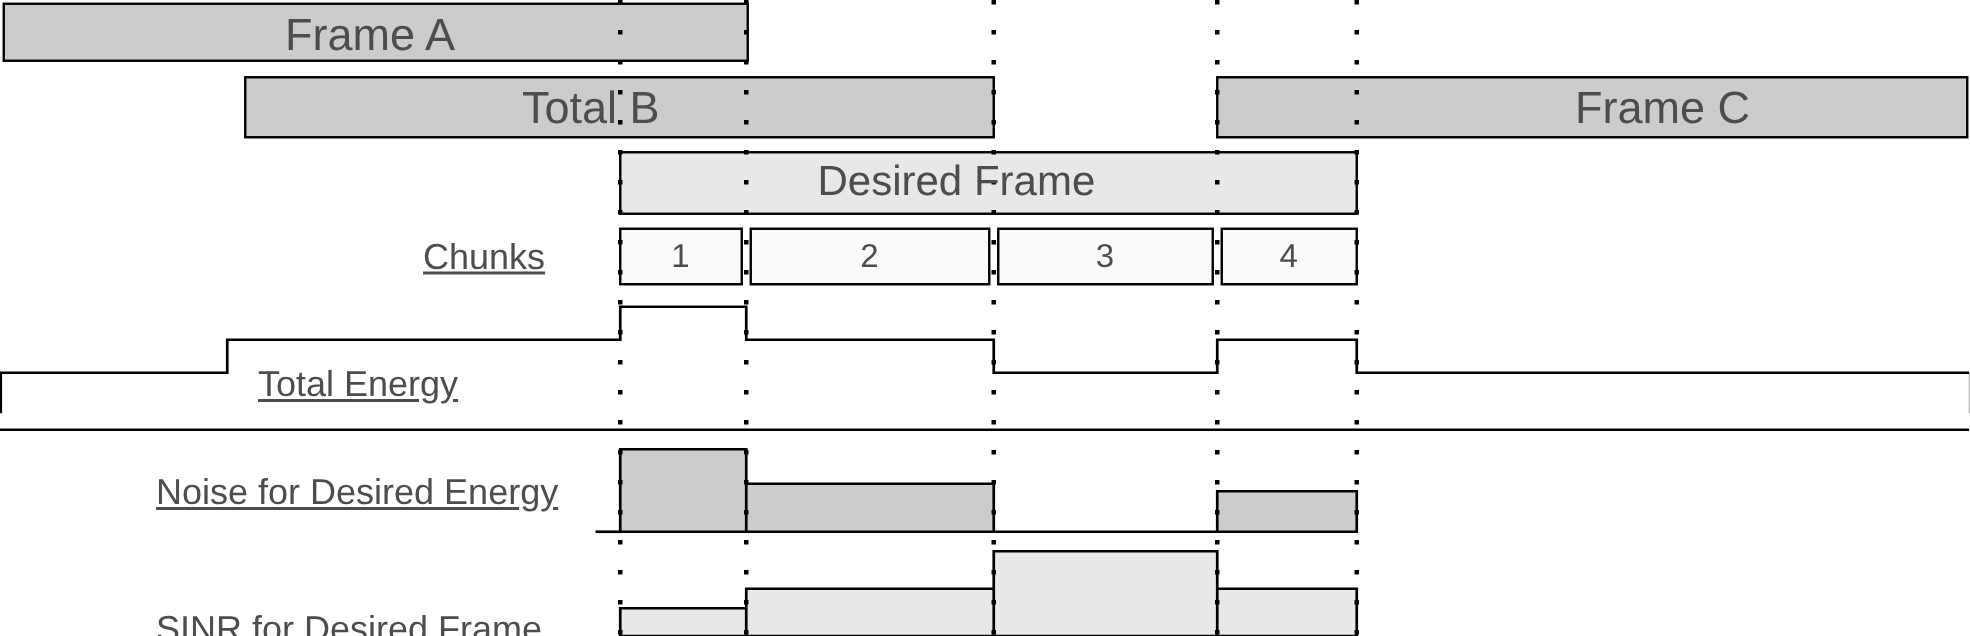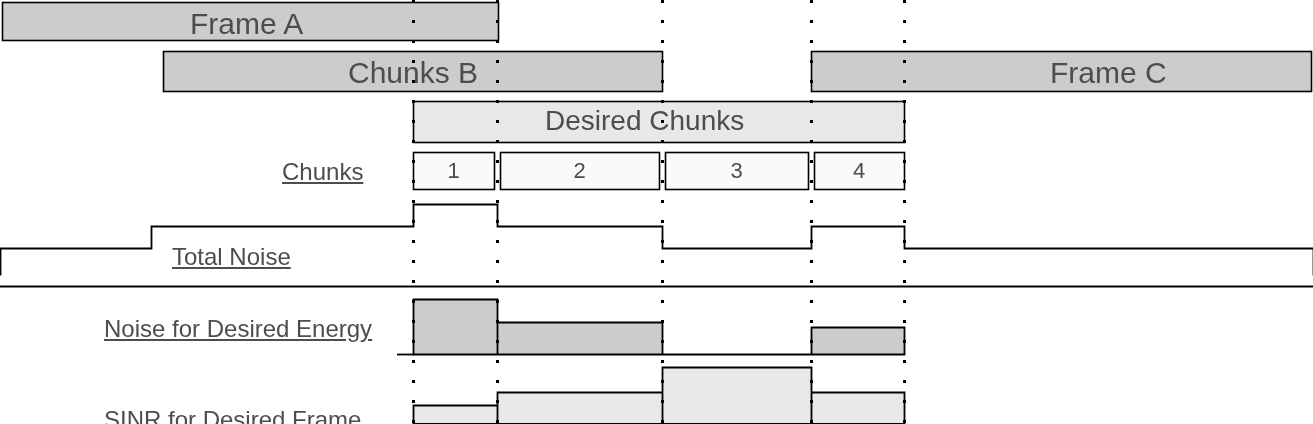--- a/index.html
+++ b/index.html
@@ -81,26 +81,26 @@
         <line x1="413.5" y1="0" x2="413.5" y2="424" stroke="#000000" stroke-width="3" stroke-dasharray="3 17" stroke-linecap="butt"></line>
         <line x1="497.5" y1="0" x2="497.5" y2="424" stroke="#000000" stroke-width="3" stroke-dasharray="3 17" stroke-linecap="butt"></line>
         <line x1="662.5" y1="0" x2="662.5" y2="424" stroke="#000000" stroke-width="3" stroke-dasharray="3 17" stroke-linecap="butt"></line>
         <line x1="811.5" y1="0" x2="811.5" y2="424" stroke="#000000" stroke-width="3" stroke-dasharray="3 17" stroke-linecap="butt"></line>
         <line x1="904.5" y1="0" x2="904.5" y2="424" stroke="#000000" stroke-width="3" stroke-dasharray="3 17" stroke-linecap="butt"></line>
       </g>
   </svg>
 
   <div id="labels">
       <div class="lbl lbl-frame" style="left: 190px; top: 9px;">Frame A</div>
-      <div class="lbl lbl-frame" style="left: 348px; top: 58px;">Chunks B</div>
+      <div class="lbl lbl-frame" style="left: 348px; top: 58px;">Total B</div>
       <div class="lbl lbl-frame" style="left: 1050px; top: 58px;">Frame C</div>
-      <div class="lbl lbl-desired" style="left: 545px; top: 107px;">Desired Chunks</div>
+      <div class="lbl lbl-desired" style="left: 545px; top: 107px;">Desired Frame</div>
       <div class="lbl lbl-chunk" style="left: 447.5px; top: 160px;">1</div>
       <div class="lbl lbl-chunk" style="left: 573.5px; top: 160px;">2</div>
       <div class="lbl lbl-chunk" style="left: 730.5px; top: 160px;">3</div>
       <div class="lbl lbl-chunk" style="left: 853px; top: 160px;">4</div>
       <div class="lbl lbl-side" style="left: 282px; top: 160px;">Chunks</div>
-      <div class="lbl lbl-side" style="left: 172px; top: 245px;">Total Noise</div>
+      <div class="lbl lbl-side" style="left: 172px; top: 245px;">Total Energy</div>
       <div class="lbl lbl-side" style="left: 104px; top: 317px;">Noise for Desired Energy</div>
       <div class="lbl lbl-side" style="left: 104px; top: 381px; margin-top: 27px;">SINR for Desired Frame</div>
     </div>
 
 </div>
 
 </body></html>

